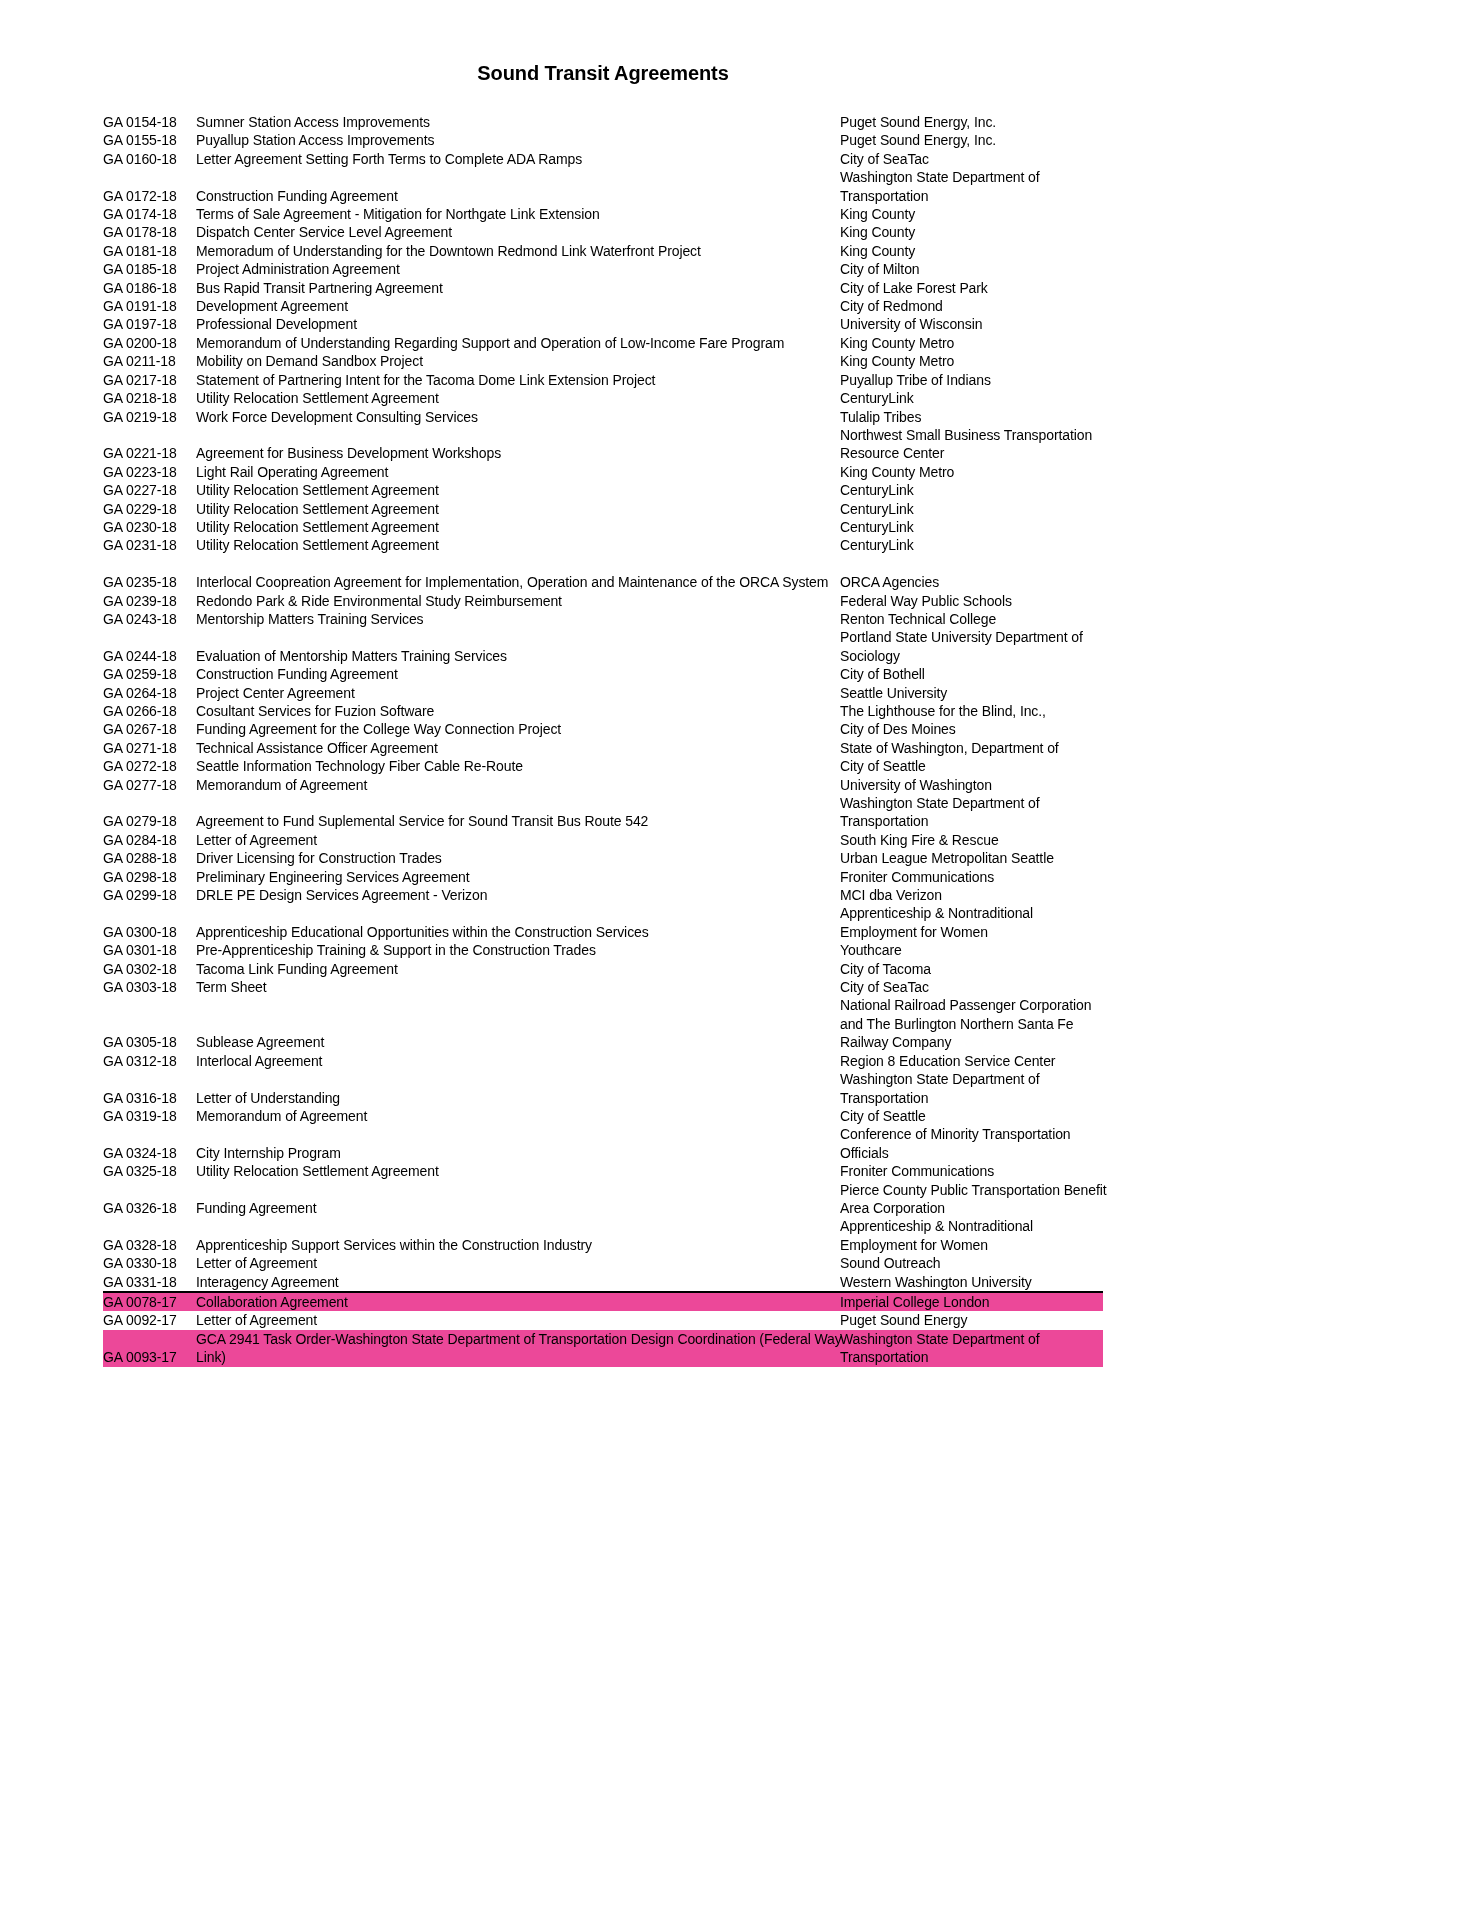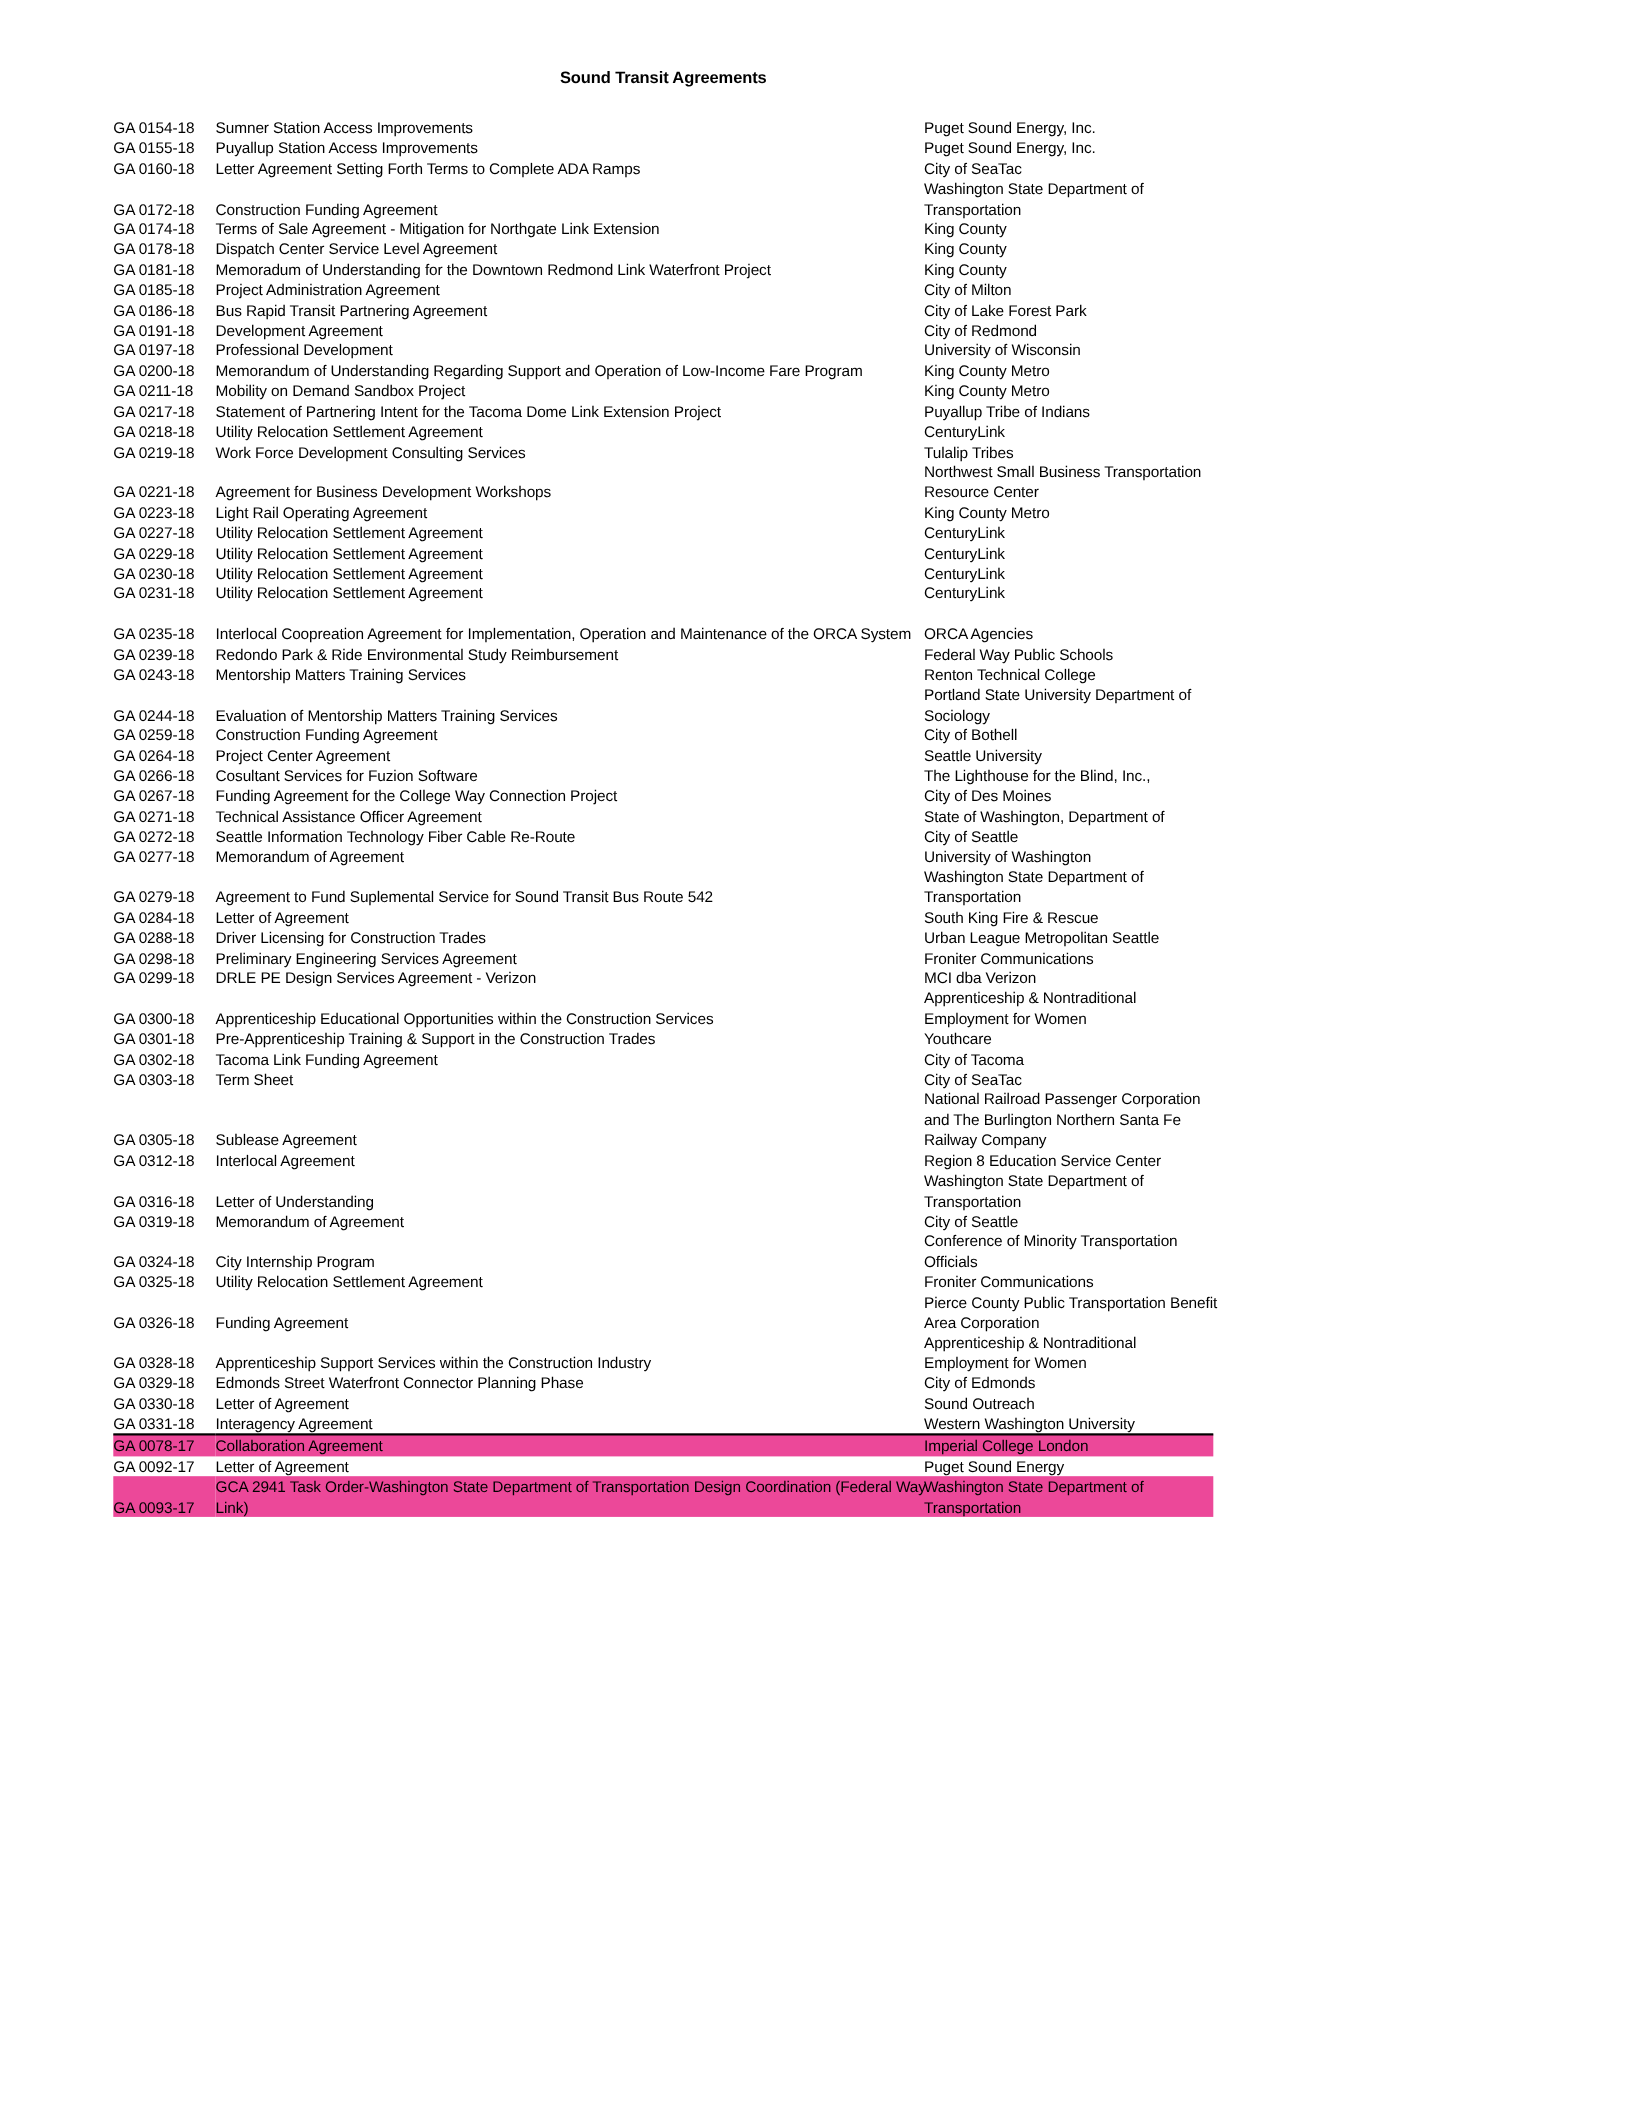--- a/index.html
+++ b/index.html
@@ -13,21 +13,21 @@
     font-family: "Liberation Sans", sans-serif;
     color: #000000;
     overflow: hidden;
   }
   .content {
     margin-left: 103px;
     width: 1000px;
     padding-top: 62px;
   }
   .doc-title {
-    font-size: 15px;
+    font-size: 20px;
     font-weight: 700;
     text-align: center;
     margin: 0 0 24px 0;
     letter-spacing: -0.1px;
   }
   table.agreements {
     border-collapse: collapse;
     table-layout: fixed;
     width: 1000px;
     margin-top: 28px;
@@ -323,25 +323,20 @@
           <td>Pierce County Public Transportation Benefit
 Area Corporation</td>
         </tr>
         <tr>
           <td>GA 0328-18</td>
           <td>Apprenticeship Support Services within the Construction Industry</td>
           <td>Apprenticeship &amp; Nontraditional
 Employment for Women</td>
         </tr>
         <tr>
-          <td>GA 0329-18</td>
-          <td>Edmonds Street Waterfront Connector Planning Phase</td>
-          <td>City of Edmonds</td>
-        </tr>
-        <tr>
           <td>GA 0330-18</td>
           <td>Letter of Agreement</td>
           <td>Sound Outreach</td>
         </tr>
         <tr class="rule-below">
           <td>GA 0331-18</td>
           <td>Interagency Agreement</td>
           <td>Western Washington University</td>
         </tr>
         <tr class="shaded">

